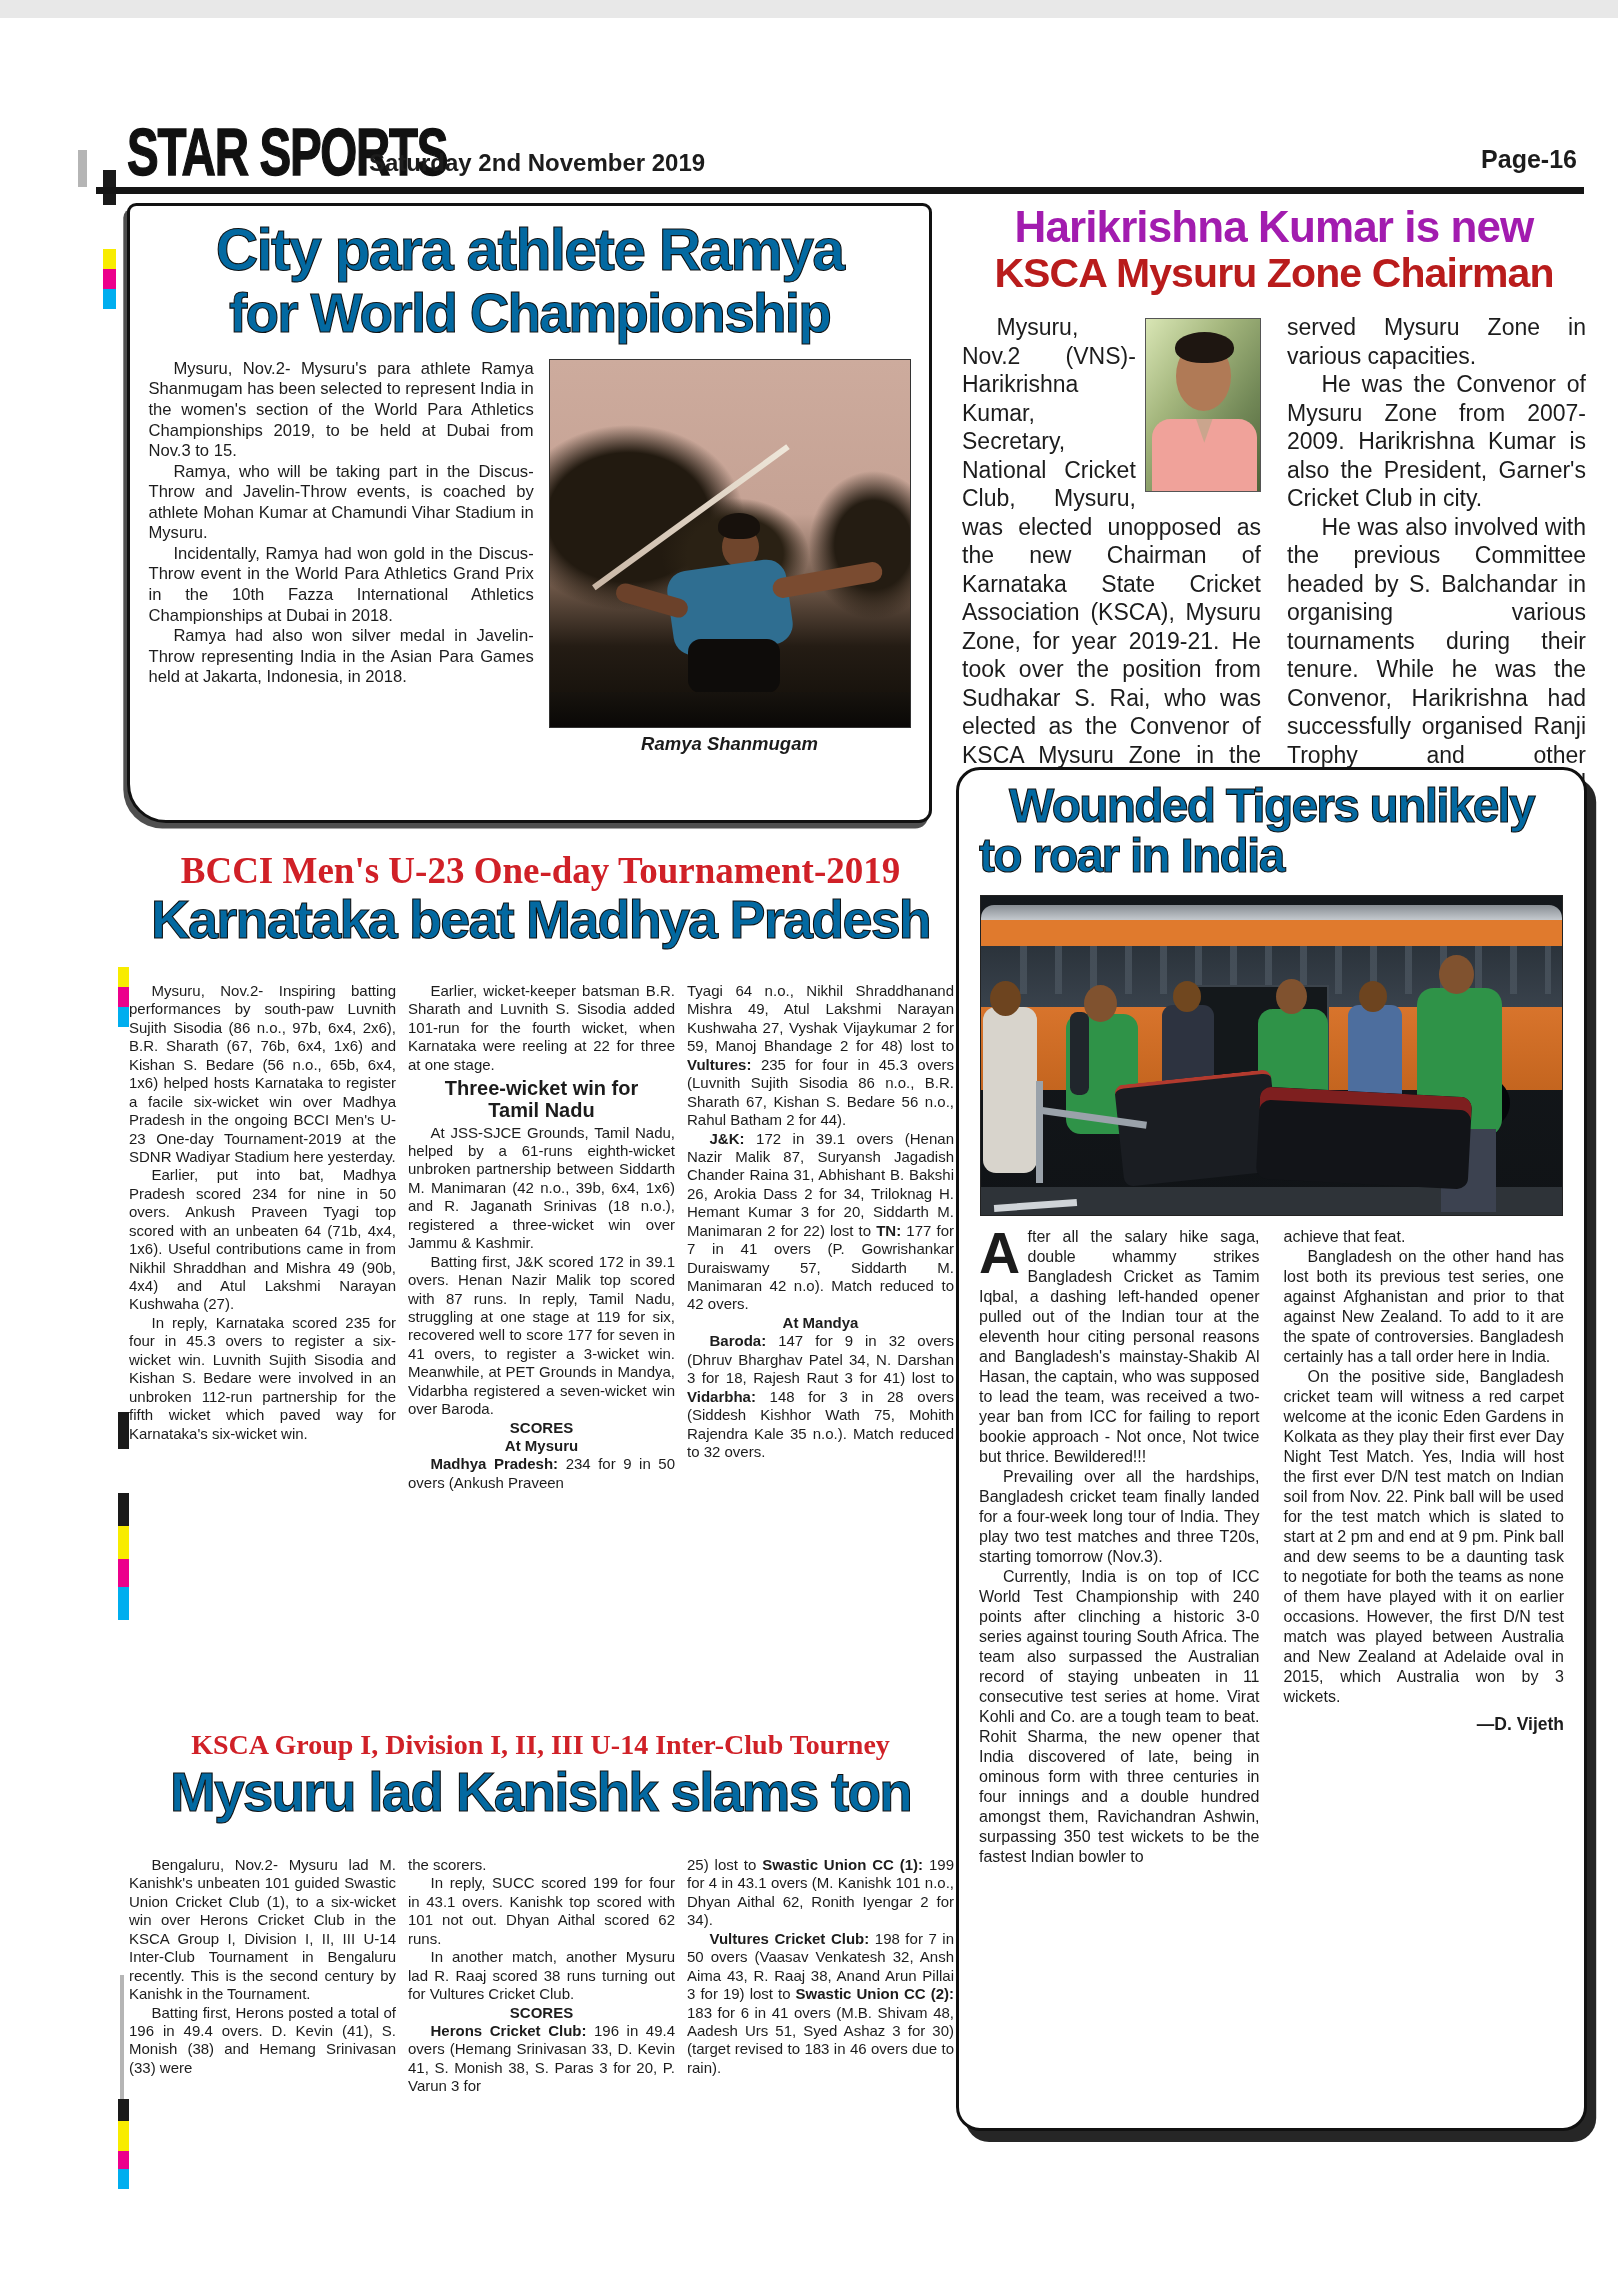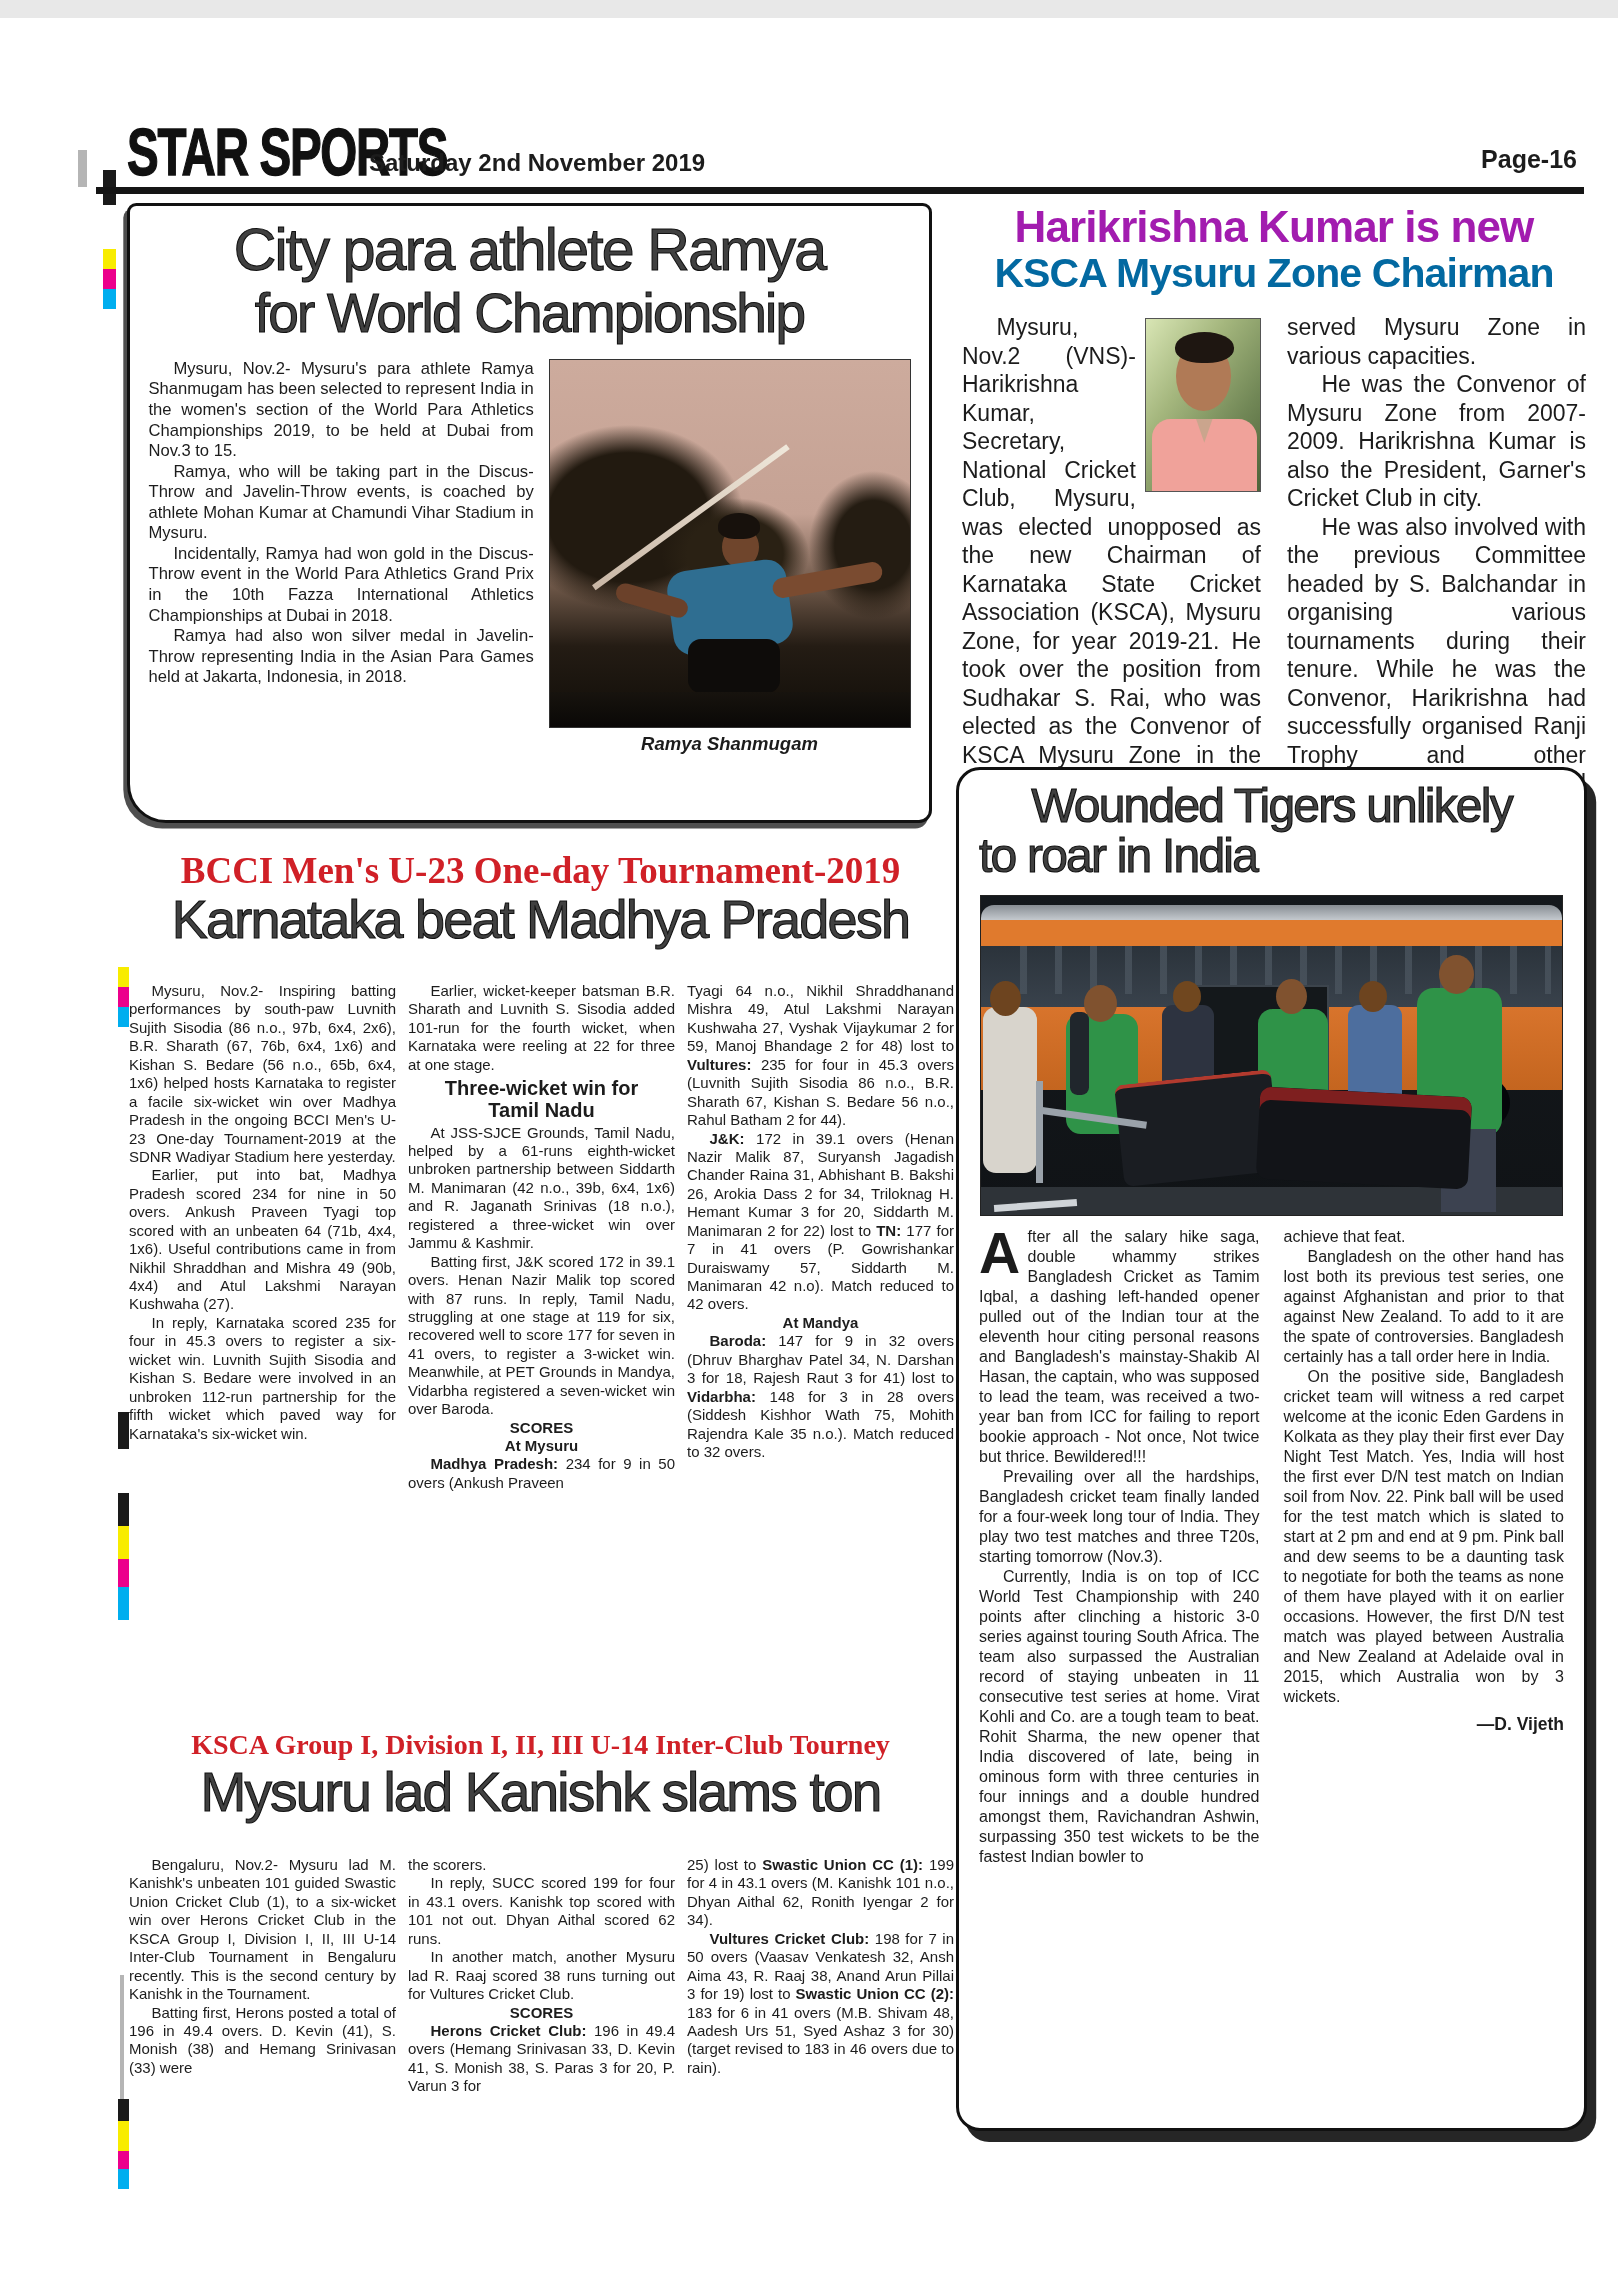--- a/index.html
+++ b/index.html
@@ -21,41 +21,41 @@
     -webkit-text-stroke:1.4px #111; color:#111; white-space:nowrap;
   }
   .hdr-date{ position:absolute; left:369px; top:131px; font-size:24px; font-weight:bold; }
   .hdr-page{ position:absolute; right:42px; top:127px; font-size:25px; font-weight:bold; }
   .hdr-rule{ position:absolute; left:96px; top:169px; width:1488px; height:7.4px; background:#151515; }
   
   .just{ text-align:justify; }
   .ind{ text-indent:1.5em; }
   .ctr{ text-align:center; }
   .b{ font-weight:bold; }
-  .hl{ font-weight:normal; color:#404040; -webkit-text-stroke:1.1px #111; }
+  .hl{ font-weight:bold; color:#0369a1; -webkit-text-stroke:1.1px #111; }
   .kicker{ font-family:"Liberation Serif", serif; font-weight:bold; color:#d02027; text-align:center; }
   
   .box1{
     position:absolute; left:127px; top:185px; width:805px; height:620px;
     border:3.7px solid #111; border-radius:9.2px 9.2px 13px 39px; padding:0 18.5px;
     box-shadow:-3.7px 5.5px 0 rgba(20,20,20,.75); background:#fff;
   }
   .box1 .l1{ font-size:59px; line-height:1.08; letter-spacing:-1.8px; text-align:center; margin-top:13px; }
   .box1 .l2{ font-size:55px; line-height:1.05; letter-spacing:-1.8px; text-align:center; margin-top:1.8px; }
   .ramya-flex{ display:flex; gap:14.8px; margin-top:16.6px; align-items:flex-start; }
   .ramya-text{ width:386px; font-size:16.6px; line-height:1.24; }
   .ramya-fig{ width:362px; }
   .ramya-photo{ position:relative; width:362px; height:369px; border:0.9px solid #333; overflow:hidden;
     background:linear-gradient(180deg,#cdab9d 0%,#c5a294 42%,#6b5546 62%,#241c14 78%,#100d08 100%); }
   .rp{ position:absolute; }
   .caption{ text-align:center; font-weight:bold; font-style:italic; font-size:18.5px; margin-top:5.5px; }
   
   .hk{ position:absolute; left:962px; top:185px; width:624px; }
   .hk .l1{ font-size:44px; line-height:1.1; text-align:center; letter-spacing:-0.9px; font-weight:bold; color:#a21caf; }
-  .hk .l2{ font-size:41px; line-height:1.1; text-align:center; letter-spacing:-0.9px; font-weight:bold; color:#0369a1; }
+  .hk .l2{ font-size:41px; line-height:1.1; text-align:center; letter-spacing:-0.9px; font-weight:bold; color:#b91c1c; }
   .hk-cols{ display:flex; gap:26px; margin-top:16.6px; }
   .hk-col{ width:299px; font-size:23px; line-height:1.24; }
   .hk-photo{ float:right; width:116px; height:174px; margin:4.6px 0 5.5px 9.2px; border:0.9px solid #555;
     position:relative; overflow:hidden;
     background:linear-gradient(125deg,#d9e6b5 0%,#a4b67d 35%,#718756 70%,#4e6339 100%); }
   
   .box3{
     position:absolute; left:956px; top:749px; width:631px; height:1364px;
     border:3.7px solid #111; border-radius:24px; background:#fff;
     box-shadow:9.2px 11px 0 #262626; padding:0 20px;

